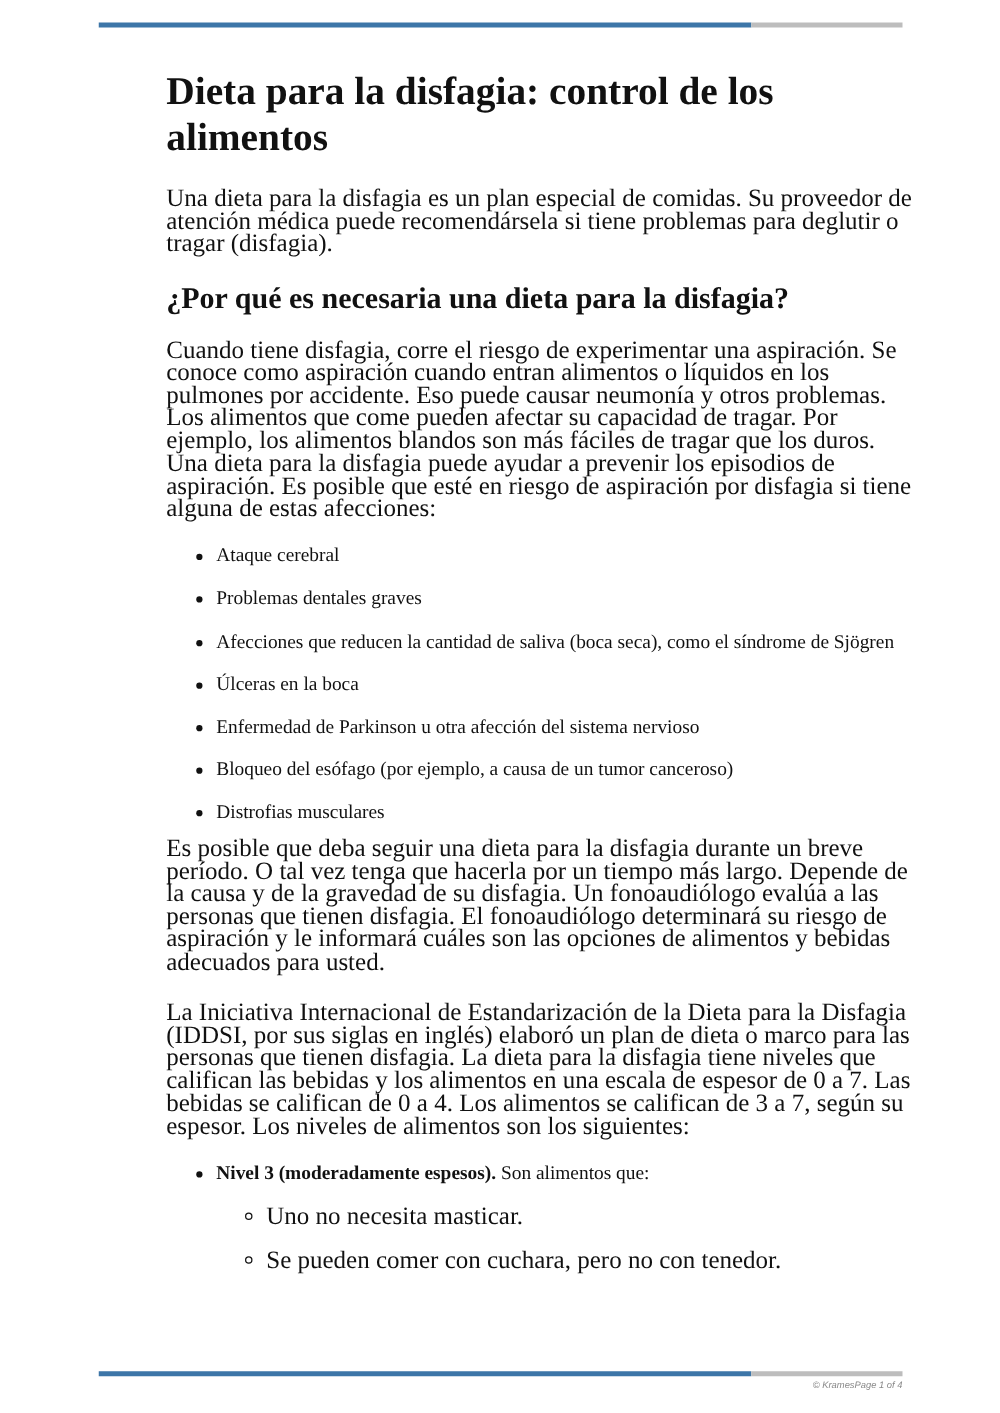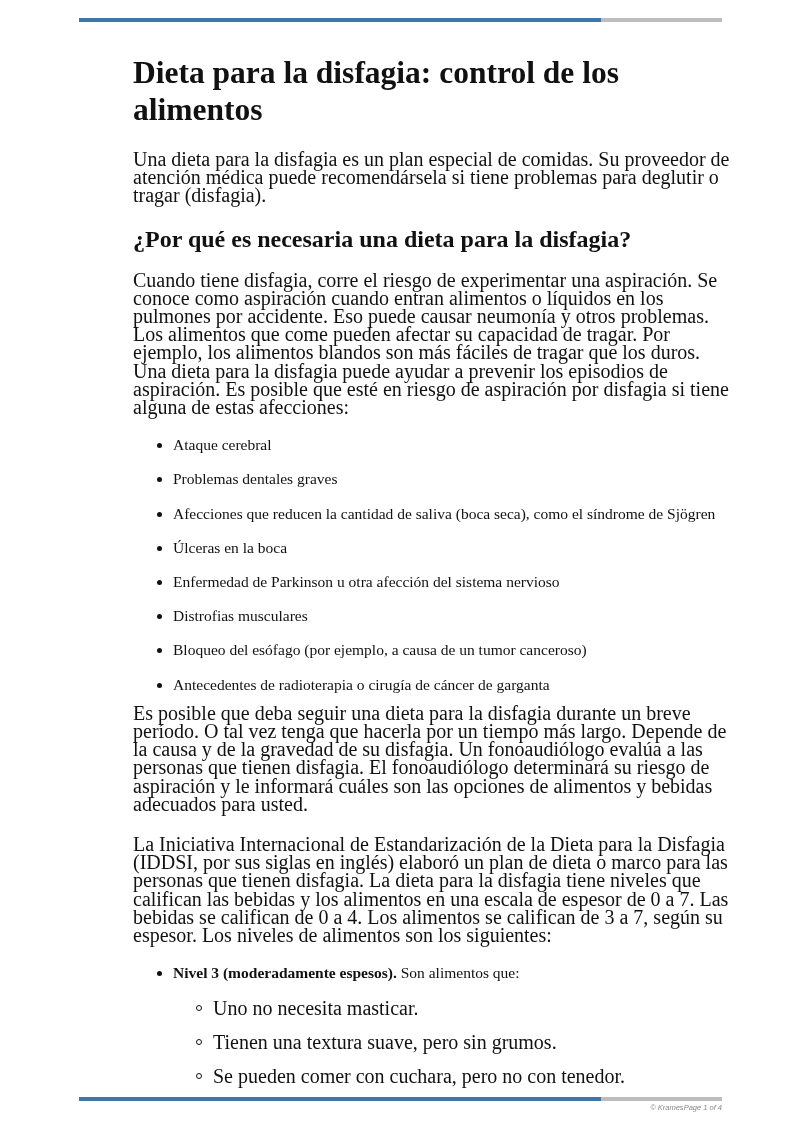--- a/index.html
+++ b/index.html
@@ -36,33 +36,31 @@
   <p>Una dieta para la disfagia es un plan especial de comidas. Su proveedor de atención médica puede recomendársela si tiene problemas para deglutir o tragar (disfagia).</p>
 
   <h2>¿Por qué es necesaria una dieta para la disfagia?</h2>
   <p>Cuando tiene disfagia, corre el riesgo de experimentar una aspiración. Se conoce como aspiración cuando entran alimentos o líquidos en los pulmones por accidente. Eso puede causar neumonía y otros problemas. Los alimentos que come pueden afectar su capacidad de tragar. Por ejemplo, los alimentos blandos son más fáciles de tragar que los duros. Una dieta para la disfagia puede ayudar a prevenir los episodios de aspiración. Es posible que esté en riesgo de aspiración por disfagia si tiene alguna de estas afecciones:</p>
   <ul class="l1">
     <li>Ataque cerebral</li>
     <li>Problemas dentales graves</li>
     <li>Afecciones que reducen la cantidad de saliva (boca seca), como el síndrome de Sjögren</li>
     <li>Úlceras en la boca</li>
     <li>Enfermedad de Parkinson u otra afección del sistema nervioso</li>
+    <li>Bloqueo del esófago (por ejemplo, a causa de un tumor canceroso)</li>
     <li>Distrofias musculares</li>
-    <li>Bloqueo del esófago (por ejemplo, a causa de un tumor canceroso)</li>
-    <li>Antecedentes de radioterapia o cirugía de cáncer de garganta</li>
   </ul>
   <p style="margin-top:-6px;margin-bottom:22px;">Es posible que deba seguir una dieta para la disfagia durante un breve período. O tal vez tenga que hacerla por un tiempo más largo. Depende de la causa y de la gravedad de su disfagia. Un fonoaudiólogo evalúa a las personas que tienen disfagia. El fonoaudiólogo determinará su riesgo de aspiración y le informará cuáles son las opciones de alimentos y bebidas adecuados para usted.</p>
 
   <p>La Iniciativa Internacional de Estandarización de la Dieta para la Disfagia (IDDSI, por sus siglas en inglés) elaboró un plan de dieta o marco para las personas que tienen disfagia. La dieta para la disfagia tiene niveles que califican las bebidas y los alimentos en una escala de espesor de 0 a 7. Las bebidas se califican de 0 a 4. Los alimentos se califican de 3 a 7, según su espesor. Los niveles de alimentos son los siguientes:</p>
   <ul class="l1">
     <li>
       <b>Nivel 3 (moderadamente espesos).</b><span> Son alimentos que:</span>
       <ul class="l2">
         <li>Uno no necesita masticar.</li>
-        <li>Tienen una textura suave, pero sin grumos.</li>
         <li>Se pueden comer con cuchara, pero no con tenedor.</li>
       </ul>
     </li>
   </ul>
 </div>
 
 <div class="bar bottom">
   <div class="blue"></div>
   <div class="gray"></div>
 </div>

